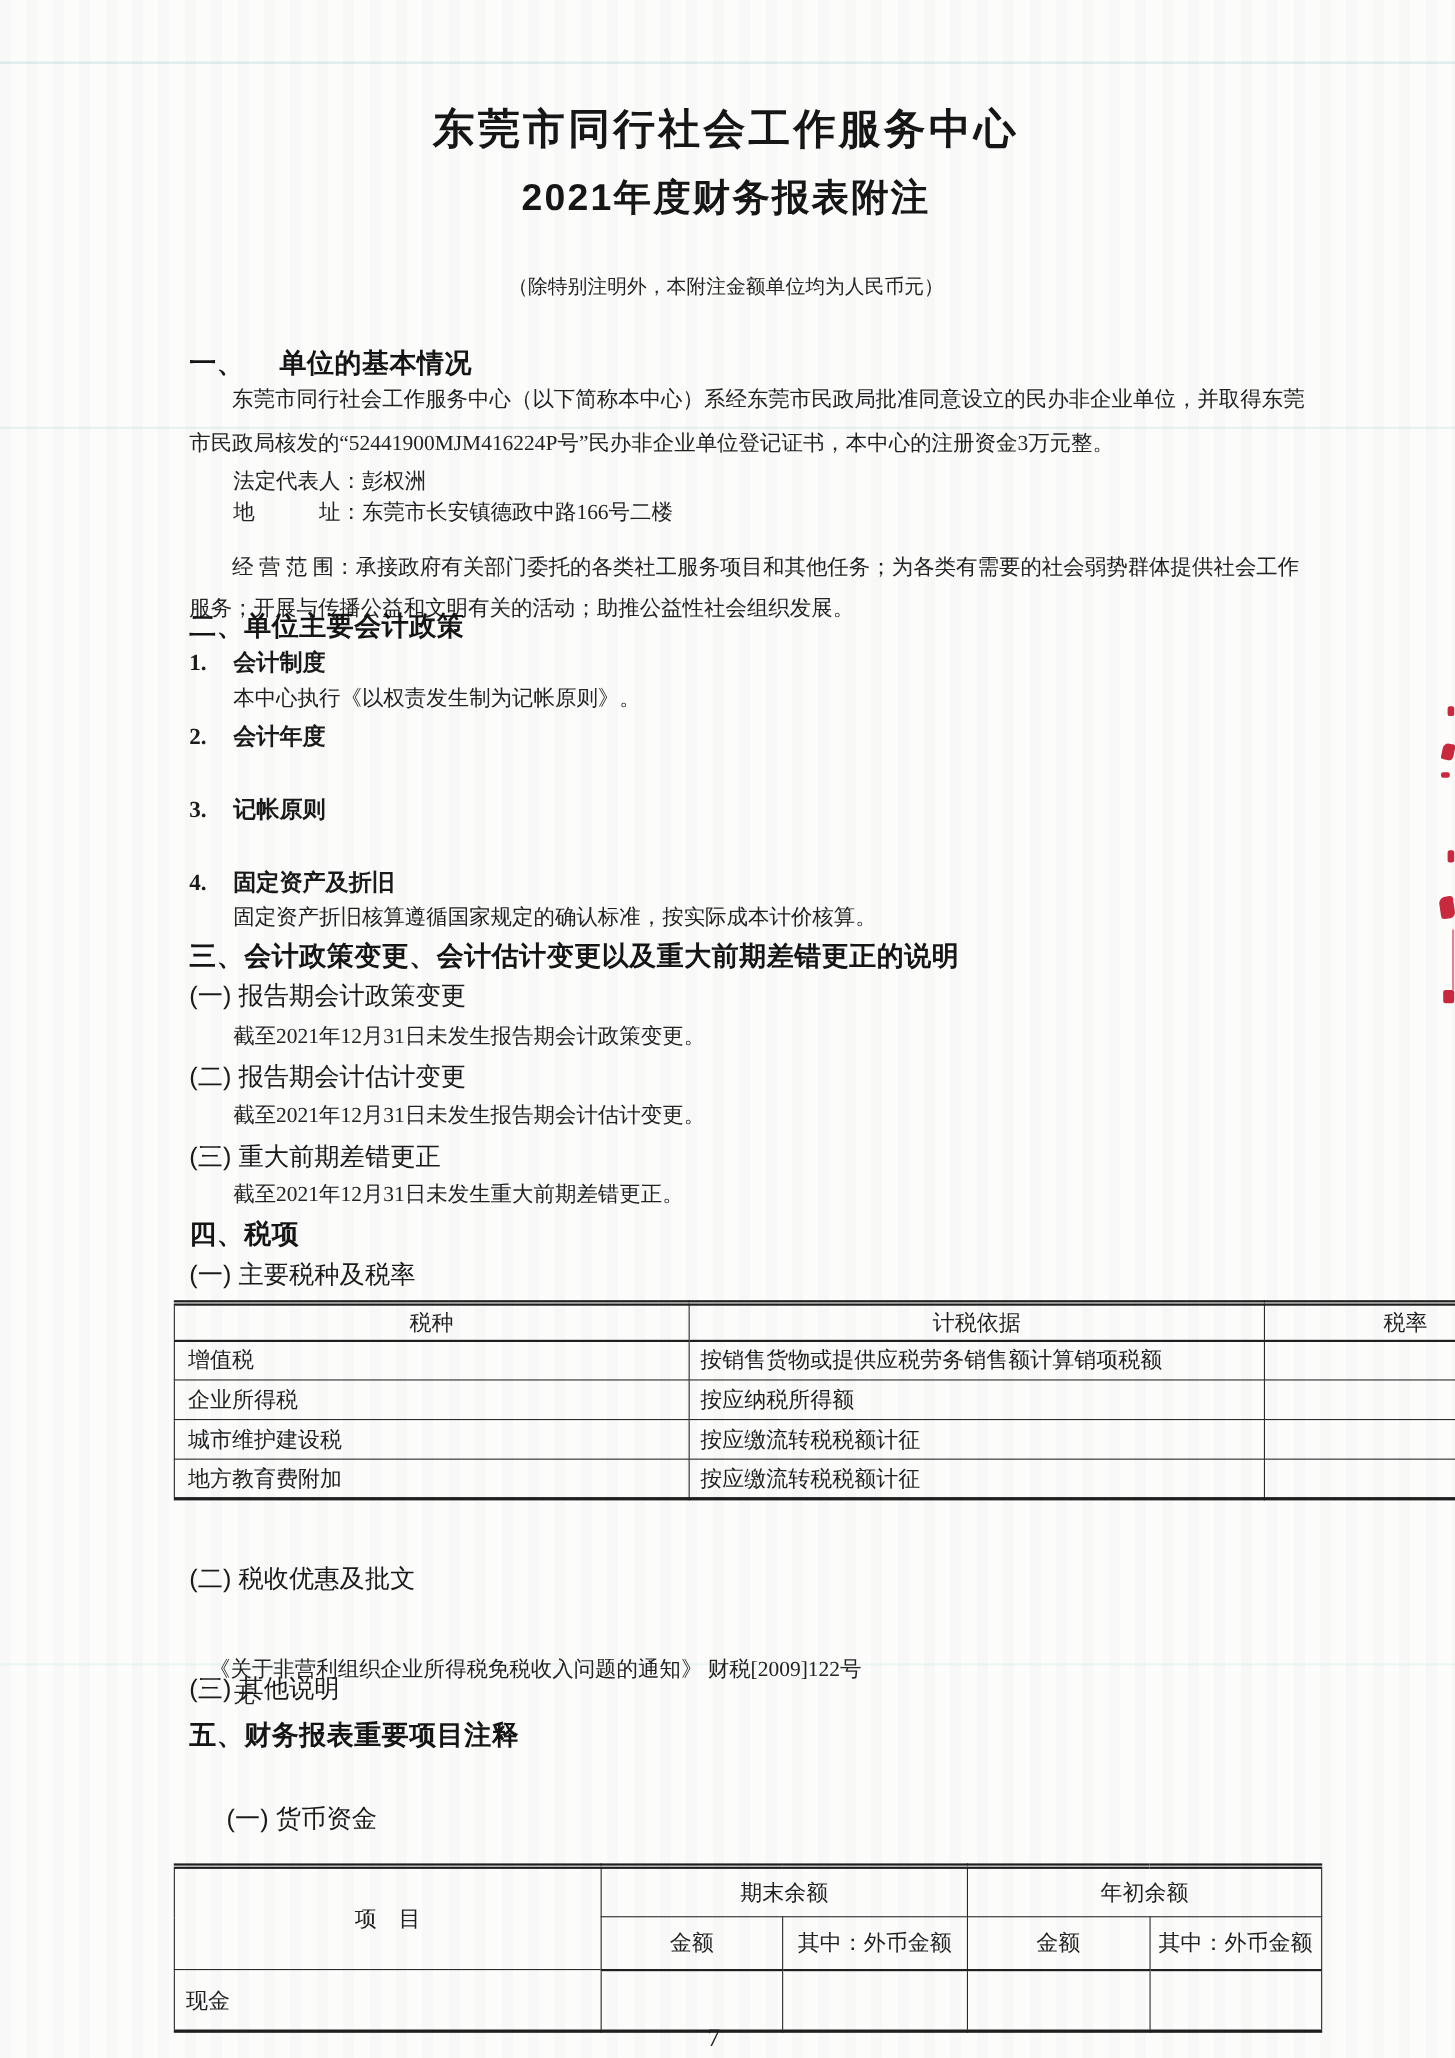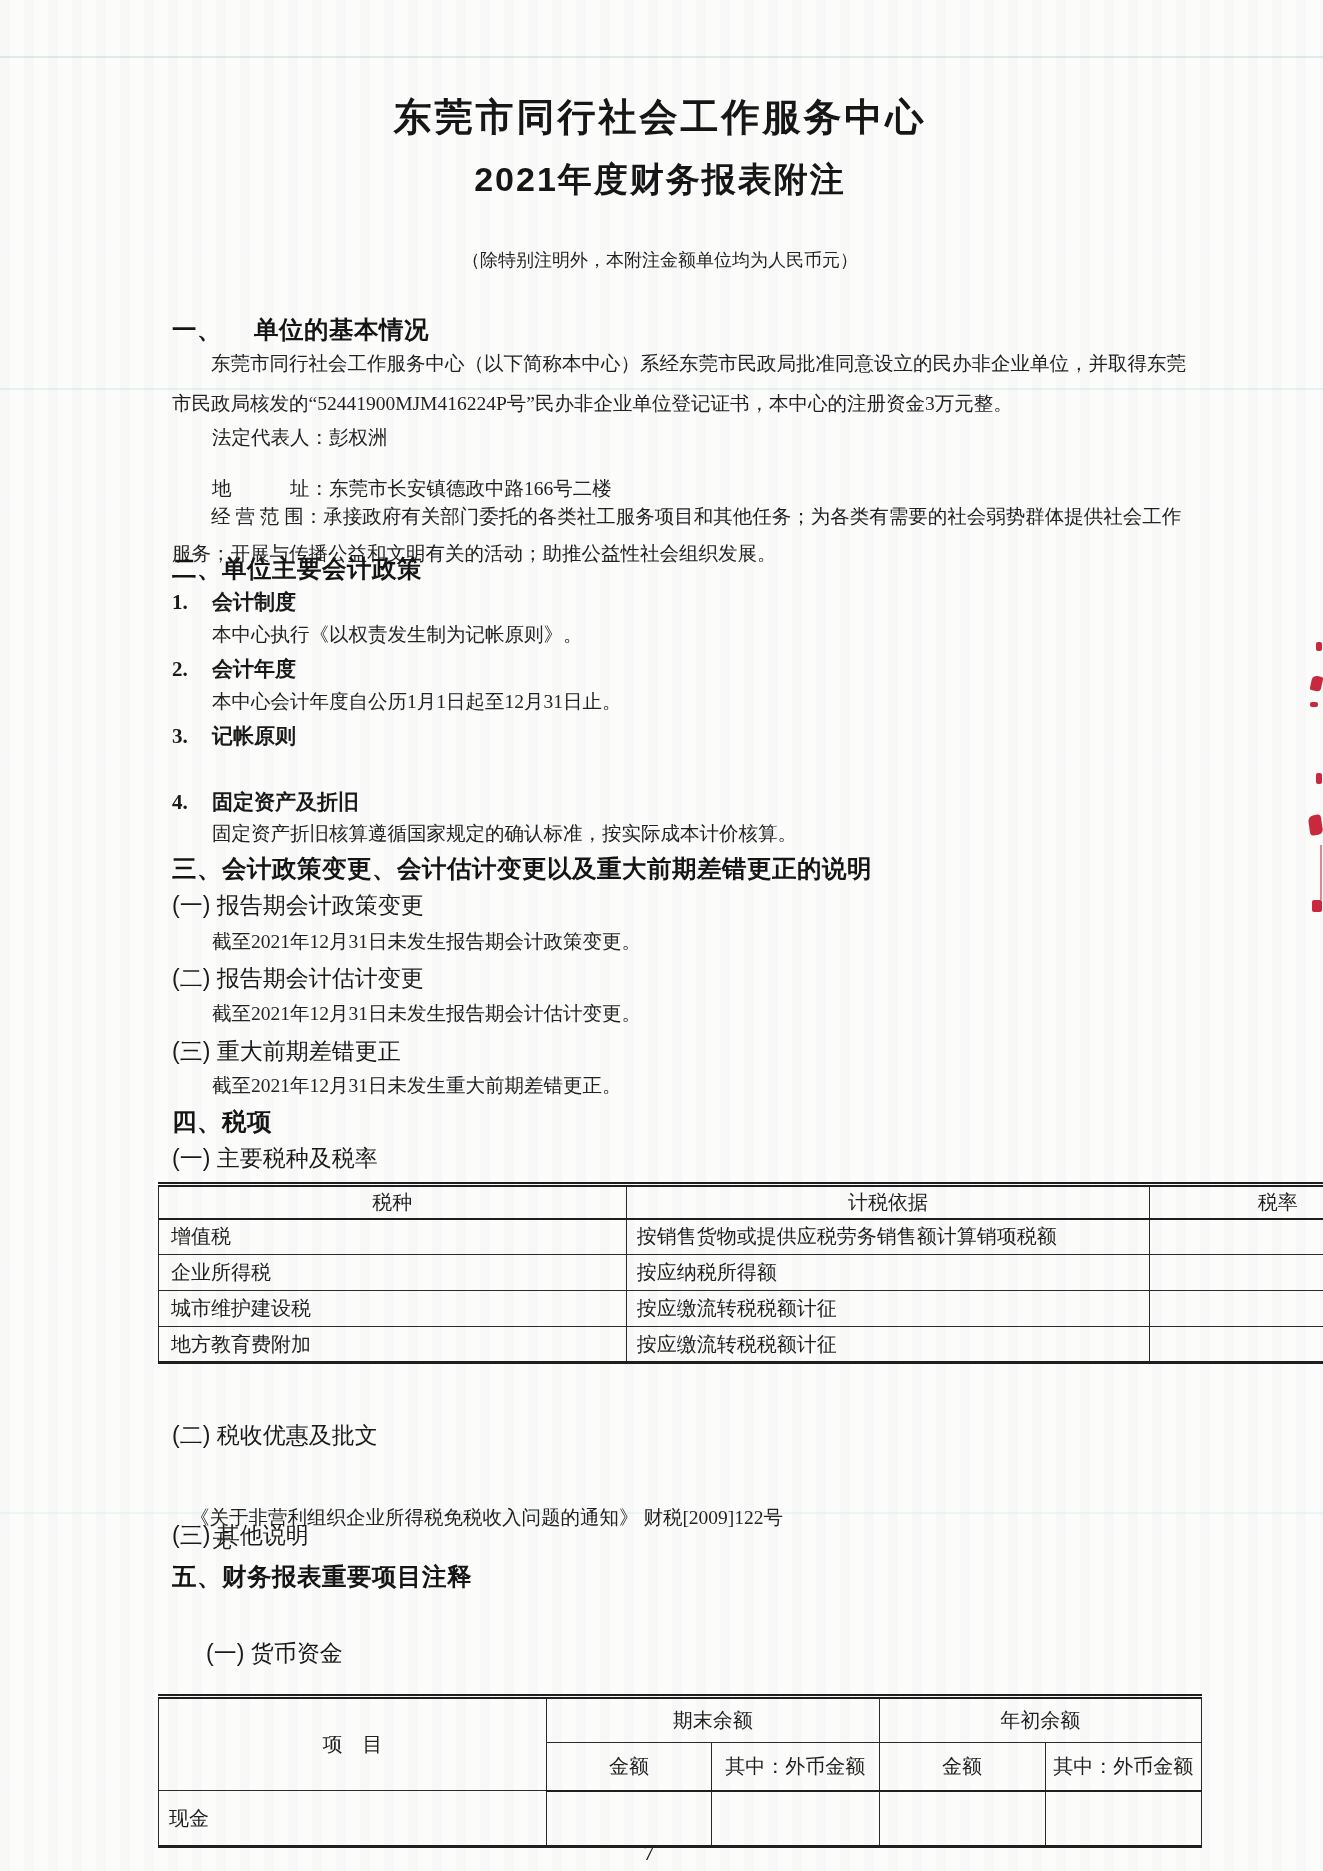--- a/index.html
+++ b/index.html
@@ -75,30 +75,29 @@
   <div class="scanline sl2"></div>
   <div class="scanline sl3"></div>
 
   <div class="abs doc-title" style="top:92px">东莞市同行社会工作服务中心</div>
   <div class="abs doc-subtitle" style="top:157px">2021年度财务报表附注</div>
   <div class="abs currency-note" style="top:248px">（除特别注明外，本附注金额单位均为人民币元）</div>
 
   <div class="abs h-sec" style="top:313px"><span>一、</span><span class="gap"></span><span>单位的基本情况</span></div>
   <div class="abs body-text indent" style="top:344px">东莞市同行社会工作服务中心（以下简称本中心）系经东莞市民政局批准同意设立的民办非企业单位，并取得东莞市民政局核发的“52441900MJM416224P号”民办非企业单位登记证书，本中心的注册资金3万元整。</div>
   <div class="abs body-line" style="top:424px">法定代表人：彭权洲</div>
-  <div class="abs body-line" style="top:475px">地　　　址：东莞市长安镇德政中路166号二楼</div>
+  <div class="abs body-line" style="top:452px">地　　　址：东莞市长安镇德政中路166号二楼</div>
   <div class="abs body-text indent" style="top:498px;width:1010px;line-height:37px;">经 营 范 围：承接政府有关部门委托的各类社工服务项目和其他任务；为各类有需要的社会弱势群体提供社会工作服务；开展与传播公益和文明有关的活动；助推公益性社会组织发展。</div>
 
   <div class="abs h-sec" style="top:552px"><span>二、</span><span>单位主要会计政策</span></div>
 
   <div class="abs h-item" style="top:588px"><span class="num">1.</span><span>会计制度</span></div>
   <div class="abs body-line" style="top:621px">本中心执行《以权责发生制为记帐原则》。</div>
 
   <div class="abs h-item" style="top:655px"><span class="num">2.</span><span>会计年度</span></div>
-  <div class="abs body-line" style="top:688px">本中心会计年度自公历1月1日起至12月31日止。</div>
 
   <div class="abs h-item" style="top:722px"><span class="num">3.</span><span>记帐原则</span></div>
 
   <div class="abs h-item" style="top:788px"><span class="num">4.</span><span>固定资产及折旧</span></div>
   <div class="abs body-line" style="top:820px">固定资产折旧核算遵循国家规定的确认标准，按实际成本计价核算。</div>
 
   <div class="abs h-sec" style="top:852px"><span>三、</span><span>会计政策变更、会计估计变更以及重大前期差错更正的说明</span></div>
 
   <div class="abs h-sub" style="top:890px">(一) 报告期会计政策变更</div>
   <div class="abs body-line" style="top:928px">截至2021年12月31日未发生报告期会计政策变更。</div>

